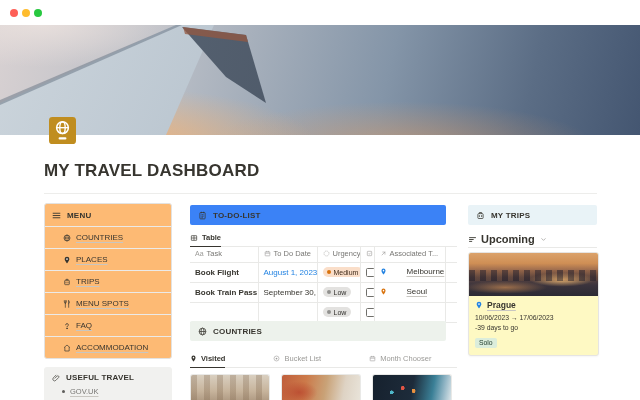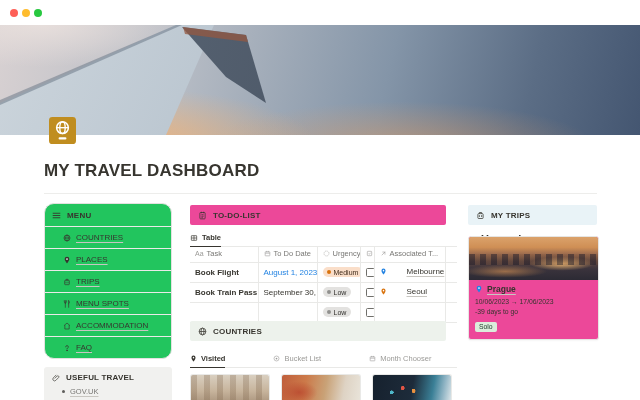--- a/index.html
+++ b/index.html
@@ -38,38 +38,38 @@
   .page-title{position:absolute;left:44px;top:161px;font-size:17px;font-weight:700;
     letter-spacing:.2px;color:#37352f;}
   .title-divider{position:absolute;left:44px;top:193px;width:553px;height:1px;background:#ededeb;}
 
   
   .col-left{position:absolute;left:44px;top:203px;width:128px;}
   .col-mid{position:absolute;left:190px;top:205px;width:268px;height:195px;}
   .col-right{position:absolute;left:468px;top:205px;width:129px;height:195px;}
 
   
-  .menu-card{background:#22c55e;border:1px solid #e3e2e0;border-radius:10px;overflow:hidden;}
+  .menu-card{background:#fdba74;border:1px solid #e3e2e0;border-radius:3px;overflow:hidden;}
   .menu-header{display:flex;align-items:center;gap:6px;padding:7px 7px 6px 7px;
     font-size:8px;font-weight:700;letter-spacing:.2px;border-bottom:1px solid #ebeae8;}
   .menu-item{display:flex;align-items:center;gap:5px;padding:6px 6px 6px 18px;
     font-size:8px;font-weight:500;border-bottom:1px solid #ebeae8;cursor:pointer;}
   .menu-item:last-child{border-bottom:none;}
   .menu-item .lbl{text-decoration:underline;text-decoration-color:#c8c6c1;text-underline-offset:1.5px;}
 
   .useful{margin-top:8px;background:#f1f1ef;border-radius:3px;padding:6px 8px 6px 8px;}
   .useful-title{display:flex;align-items:center;gap:6px;font-size:8px;font-weight:700;letter-spacing:.2px;}
   .useful-link{display:flex;align-items:center;gap:5px;margin:5px 0 1px 10px;font-size:7.5px;color:#787774;}
   .useful-link .bullet{width:3px;height:3px;border-radius:50%;background:#5f5e5b;}
   .useful-link .lbl{text-decoration:underline;text-decoration-color:#c8c6c1;text-underline-offset:1.5px;}
 
   
   .banner{display:flex;align-items:center;gap:6px;height:20px;padding:0 8px;border-radius:2px;
     font-size:8px;font-weight:700;letter-spacing:.2px;box-sizing:border-box;}
-  .banner.pink{position:absolute;left:0;top:0;width:256px;background:#ec4899;}
+  .banner.pink{position:absolute;left:0;top:0;width:256px;background:#3b82f6;}
   .banner.green{position:absolute;left:0;top:116px;width:256px;background:#edf2ec;}
   .banner.blue{position:absolute;left:0;top:0;width:129px;background:#e9f3f7;}
 
   
   .tabs{position:absolute;left:0;display:flex;align-items:flex-end;gap:14px;
     border-bottom:1px solid #e9e9e7;box-sizing:border-box;}
   .todo-tabs{top:25px;width:267px;height:17px;}
   .country-tabs{top:146px;width:267px;height:17px;gap:48px;}
   .tab{display:flex;align-items:center;gap:4px;font-size:7.5px;color:#9b9a97;
     padding-bottom:4px;cursor:pointer;}
@@ -117,22 +117,22 @@
   .gal-3{background:
       radial-gradient(circle 3px at 38% 45%, #e05545 0 60%, rgba(0,0,0,0) 70%),
       radial-gradient(circle 3px at 52% 55%, #e8913f 0 60%, rgba(0,0,0,0) 70%),
       radial-gradient(circle 3px at 24% 60%, #4fb7c9 0 60%, rgba(0,0,0,0) 70%),
       linear-gradient(100deg,#16212e 0%,#1d2b3a 50%,#3a7f96 75%,#8fb4c4 88%,#dfe7ea 100%);}
 
   
   .upcoming{position:absolute;left:0;top:26px;width:129px;height:17px;display:flex;align-items:center;
     gap:4px;border-bottom:1px solid #e9e9e7;box-sizing:border-box;font-size:11px;font-weight:700;cursor:pointer;}
   .upcoming .chev{color:#9b9a97;margin-left:1px;}
-  .trip-card{position:absolute;left:0;top:31px;width:129px;border:1px solid #e6e5e3;border-radius:3px;
-    background:#ec4899;overflow:hidden;box-shadow:0 1px 2px rgba(0,0,0,.04);cursor:pointer;}
+  .trip-card{position:absolute;left:0;top:47px;width:129px;border:1px solid #e6e5e3;border-radius:3px;
+    background:#fef9c3;overflow:hidden;box-shadow:0 1px 2px rgba(0,0,0,.04);cursor:pointer;}
   .trip-photo{position:relative;width:100%;height:43px;
     background:
       radial-gradient(ellipse 46px 10px at 72% 62%, rgba(255,196,120,.85), rgba(255,196,120,0) 70%),
       radial-gradient(ellipse 60px 9px at 28% 80%, rgba(255,170,90,.5), rgba(255,170,90,0) 70%),
       linear-gradient(to bottom,#dba26b 0%,#cf8f55 24%,#9c6b4e 40%,#5c4540 56%,#3a333c 75%,#2c2a34 100%);}
   .skyline{position:absolute;left:0;right:0;top:40%;height:26%;
     background:repeating-linear-gradient(90deg, rgba(38,32,42,.55) 0 6px, rgba(120,80,55,.25) 6px 11px);}
   .trip-body{padding:4px 6px 6px 6px;}
   .trip-name{display:flex;align-items:center;gap:4px;font-size:8.5px;font-weight:700;}
   .trip-name .lbl{text-decoration:underline;text-decoration-color:#c8c6c1;text-underline-offset:1.5px;}
@@ -203,32 +203,32 @@
         <span class="lbl">TRIPS</span>
       </div>
       <div class="menu-item">
         <svg class="ico" width="8" height="8" viewBox="0 0 24 24" fill="none" stroke="#37352f" stroke-width="2" stroke-linecap="round">
             <path d="M7 2v8M4 2v4a3 3 0 0 0 6 0V2M7 10v12"></path>
             <path d="M17 2v20M17 2c3 1.5 3 8 0 9.5"></path>
           </svg>
         <span class="lbl">MENU SPOTS</span>
       </div>
       <div class="menu-item">
+        <svg class="ico" width="8" height="8" viewBox="0 0 24 24" fill="none" stroke="#37352f" stroke-width="2.4" stroke-linecap="round">
+            <path d="M8 8.5a4 4 0 1 1 5.5 4c-1.2.7-1.5 1.5-1.5 2.5"></path>
+            <circle cx="12" cy="19.5" r="0.8" fill="#37352f"></circle>
+          </svg>
+        <span class="lbl">FAQ</span>
+      </div>
+      <div class="menu-item">
         <svg class="ico" width="8" height="8" viewBox="0 0 24 24" fill="none" stroke="#37352f" stroke-width="2" stroke-linejoin="round">
             <path d="M3 11L12 3l9 8"></path>
             <path d="M5.5 9.5V21h13V9.5"></path>
           </svg>
         <span class="lbl">ACCOMMODATION</span>
-      </div>
-      <div class="menu-item">
-        <svg class="ico" width="8" height="8" viewBox="0 0 24 24" fill="none" stroke="#37352f" stroke-width="2.4" stroke-linecap="round">
-            <path d="M8 8.5a4 4 0 1 1 5.5 4c-1.2.7-1.5 1.5-1.5 2.5"></path>
-            <circle cx="12" cy="19.5" r="0.8" fill="#37352f"></circle>
-          </svg>
-        <span class="lbl">FAQ</span>
       </div>
     </div>
 
     <div class="useful">
       <div class="useful-title">
         <svg class="ico" width="8" height="8" viewBox="0 0 24 24" fill="none" stroke="#37352f" stroke-width="2" stroke-linecap="round">
             <path d="M9 12.5l6.5-6.5a3.2 3.2 0 0 1 4.5 4.5l-8.5 8.5a5.3 5.3 0 0 1-7.5-7.5L12 3.5"></path>
           </svg>
         <span>USEFUL TRAVEL</span>
       </div>

